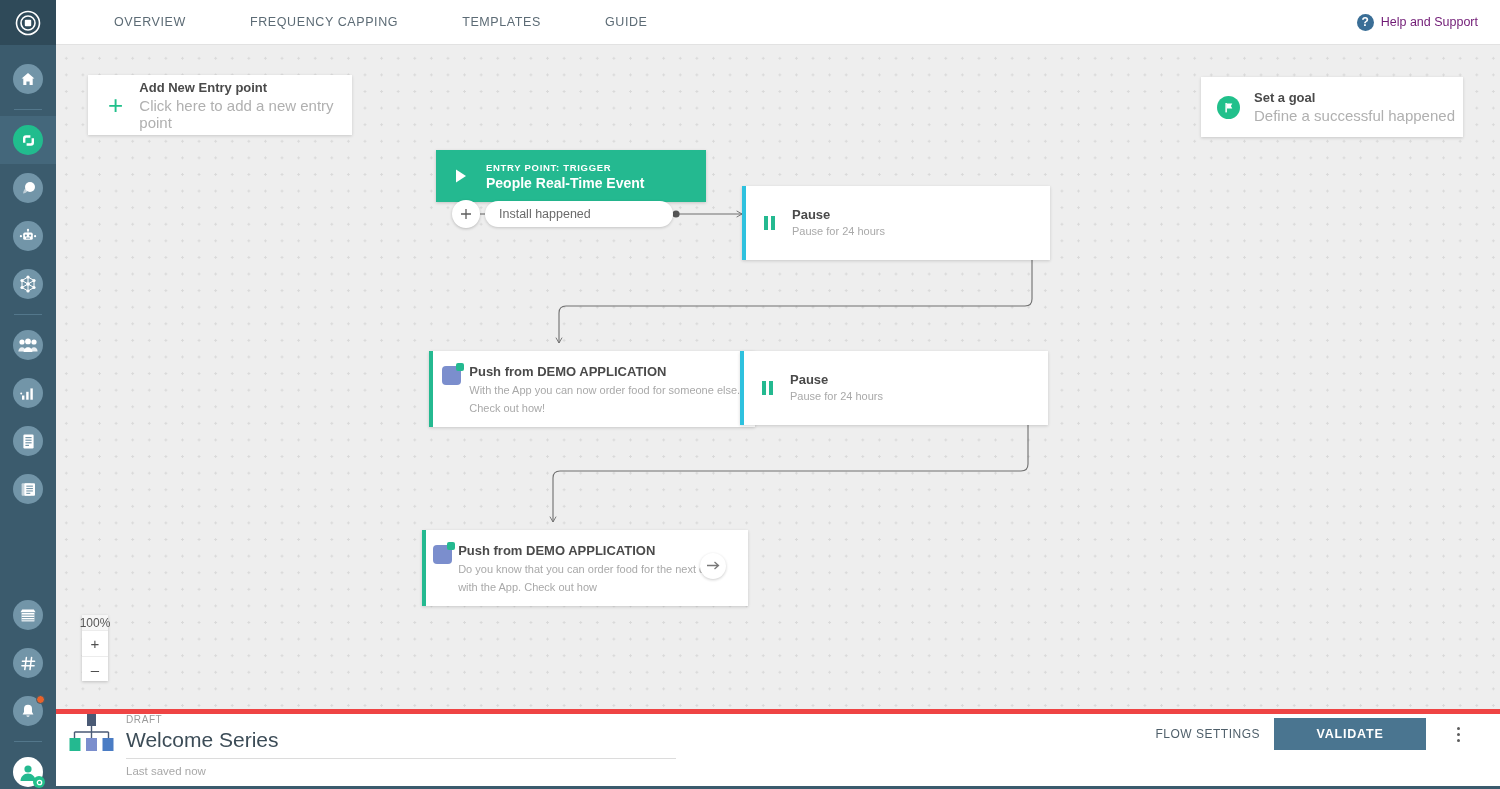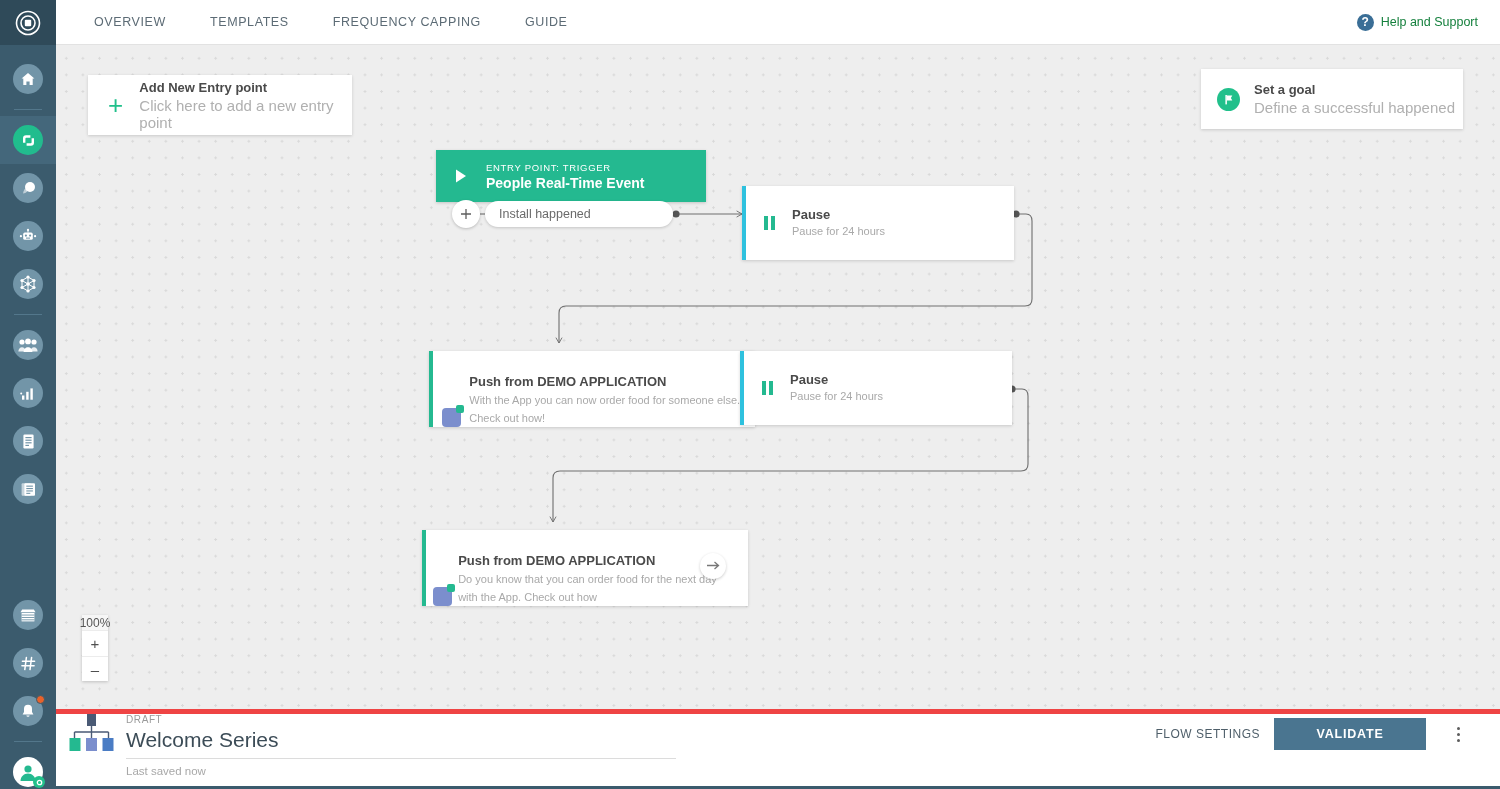--- a/index.html
+++ b/index.html
@@ -64,28 +64,28 @@
     background: #ffffff;
     border-bottom: 1px solid #e2e2e2;
     display: flex; align-items: center;
     z-index: 40;
   }
   .topnav { display: flex; align-items: center; height: 45px; }
   .topnav-item {
     font-size: 12.5px; letter-spacing: 0.6px;
     color: #5c6b75; padding: 0 22px;
     height: 45px; display:flex; align-items:center;
-    cursor: pointer; white-space: nowrap;
+    cursor: pointer; white-space: nowrap; margin-left: 20px;
   }
   .topnav-item:first-child { padding-left: 38px; }
   .help-wrap {
     margin-left: auto; display: flex; align-items: center;
     gap: 7px; padding-right: 22px; cursor: pointer;
   }
-  .help-label { font-size: 12.5px; color: #15803d; }
+  .help-label { font-size: 12.5px; color: #701a75; }
   .help-icon {
     width: 17px; height: 17px; border-radius: 50%;
     background: #3a6e96; color:#fff;
     font-size: 12px; font-weight: bold;
     display:flex; align-items:center; justify-content:center;
     line-height:1;
   }
 
   
   #canvas {
@@ -115,21 +115,21 @@
   
   #add-entry-card {
     left: 32px; top: 30px; width: 264px; height: 60px;
     display: flex; align-items: center; padding-left: 20px;
   }
   #add-entry-card .plus {
     font-size: 26px; color: #21c08b; line-height: 1;
     width: 34px; font-weight: 300;
   }
   #goal-card {
-    left: 1145px; top: 24px; width: 262px; height: 60px;
+    left: 1145px; top: 32px; width: 262px; height: 60px;
     display: flex; align-items: center; padding-left: 16px;
   }
   .goal-badge {
     width: 23px; height: 23px; border-radius: 50%;
     background: #21c08b; margin-right: 14px;
     display:flex; align-items:center; justify-content:center;
     flex: 0 0 23px;
   }
   .hint-title { font-size: 13px; font-weight: bold; color: #4a4a4a; }
   .hint-sub { font-size: 15px; color: #b0b0b0; margin-top: 2px; }
@@ -139,21 +139,21 @@
     left: 380px; top: 105px; width: 270px; height: 52px;
     background: #24b990;
     box-shadow: 0 1px 3px rgba(0,0,0,0.18);
     display: flex; align-items: center;
     position: absolute; cursor: pointer;
   }
   #entry-card .play {
     width: 50px; display:flex; align-items:center; justify-content:center;
   }
   .entry-kicker {
-    font-size: 9.5px; font-weight: normal; letter-spacing: 0.7px;
+    font-size: 9.5px; font-weight: bold; letter-spacing: 0.7px;
     color: #ffffff; text-transform: uppercase;
   }
   .entry-name {
     font-size: 14px; font-weight: bold; color: #ffffff; margin-top: 2px;
   }
 
   
   #plus-node {
     position: absolute; left: 396px; top: 155px;
     width: 28px; height: 28px; border-radius: 50%;
@@ -165,35 +165,35 @@
   #trigger-pill {
     position: absolute; left: 429px; top: 156px;
     width: 188px; height: 26px; border-radius: 13px;
     background: #fff; box-shadow: 0 1px 3px rgba(0,0,0,0.18);
     display: flex; align-items: center; padding-left: 14px;
     font-size: 12.5px; color: #6a6a6a; cursor: pointer; z-index: 6;
   }
 
   
   .pause-card {
-    width: 272px; height: 74px;
+    width: 308px; height: 74px;
     border-left: 4px solid #2ec1de;
     display: flex; align-items: center;
   }
   .pause-card .p-icon { width: 46px; display:flex; justify-content:center; }
   .pause-bars { display: flex; gap: 3px; }
   .pause-bars i { display:block; width: 4px; height: 14px; background: #24b990; }
   #pause-1 { left: 686px; top: 141px; }
   #pause-2 { left: 684px; top: 306px; }
 
   
   .push-card {
     width: 326px; height: 76px;
     border-left: 4px solid #24b990;
-    display: flex; align-items: flex-end; padding-top: 13px;
+    display: flex; align-items: flex-start; padding-top: 13px;
   }
   .push-card .p-icon { width: 46px; display:flex; justify-content:center; padding-top: 2px; }
   .app-icon {
     position: relative; width: 19px; height: 19px;
     border-radius: 4px; background: #7b8ecd;
   }
   .app-icon .dot {
     position: absolute; right: -3px; top: -3px;
     width: 8px; height: 8px; border-radius: 2px; background: #24b990;
   }
@@ -454,22 +454,22 @@
             </svg>
         </span>
       </span>
     </div>
   </div>
 </div>
 
 <div id="topbar">
   <div class="topnav">
     <div class="topnav-item">OVERVIEW</div>
+    <div class="topnav-item">FREQUENCY CAPPING</div>
     <div class="topnav-item">TEMPLATES</div>
-    <div class="topnav-item">FREQUENCY CAPPING</div>
     <div class="topnav-item">GUIDE</div>
   </div>
   <div class="help-wrap">
     <span class="help-icon">?</span>
     <span class="help-label">Help and Support</span>
   </div>
 </div>
 
 <div id="canvas">
 

